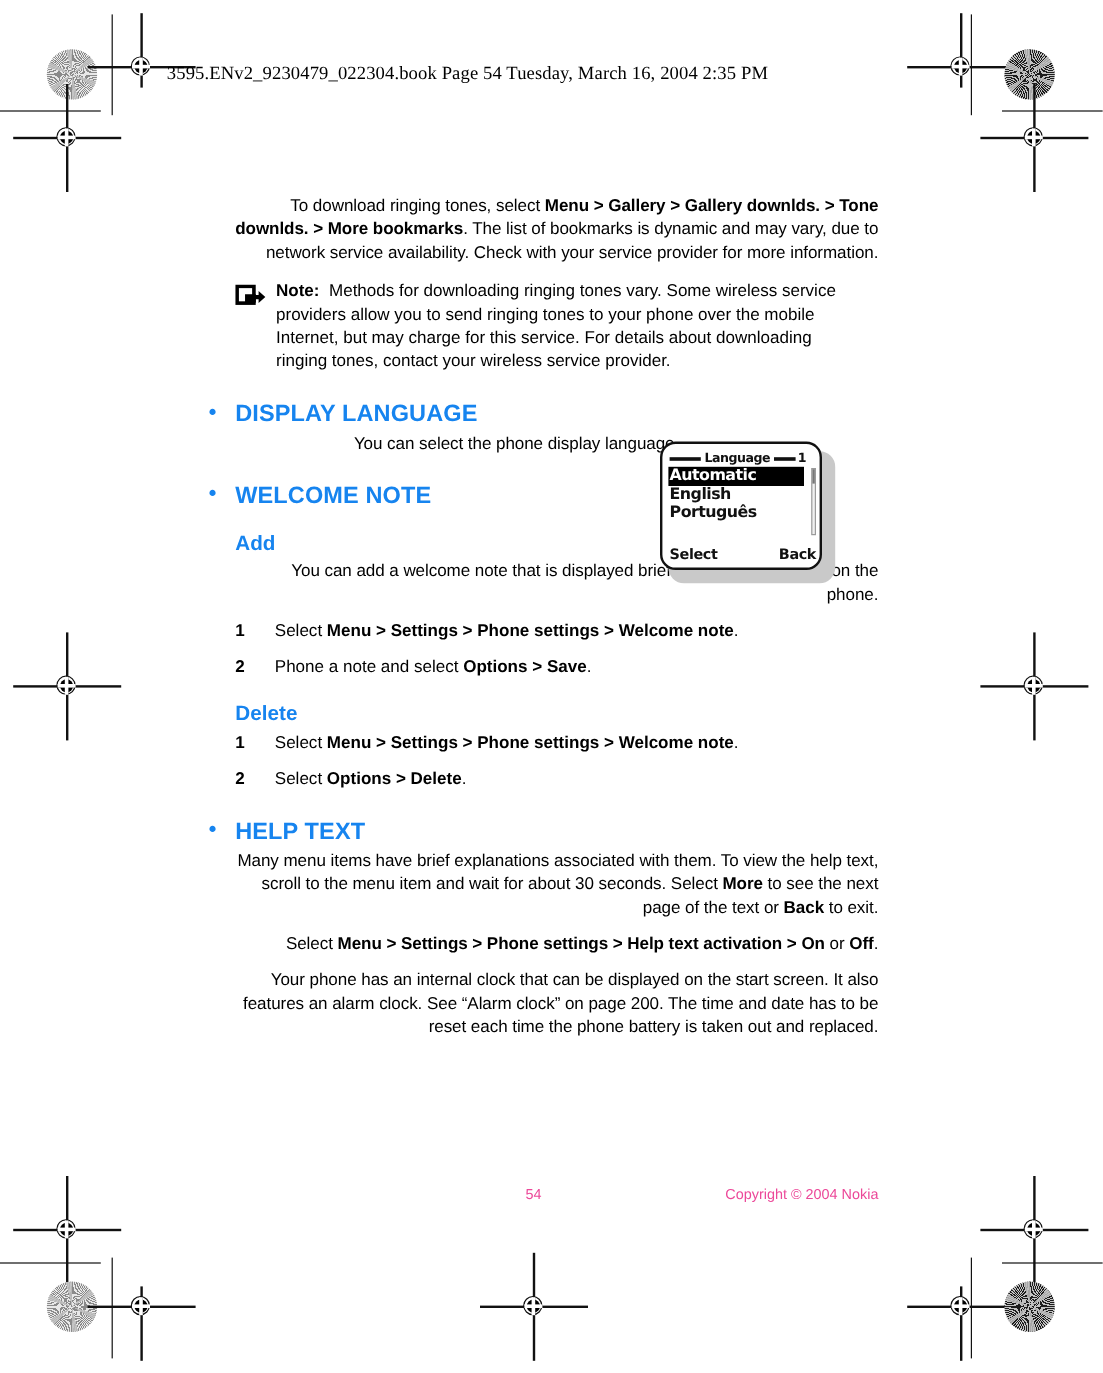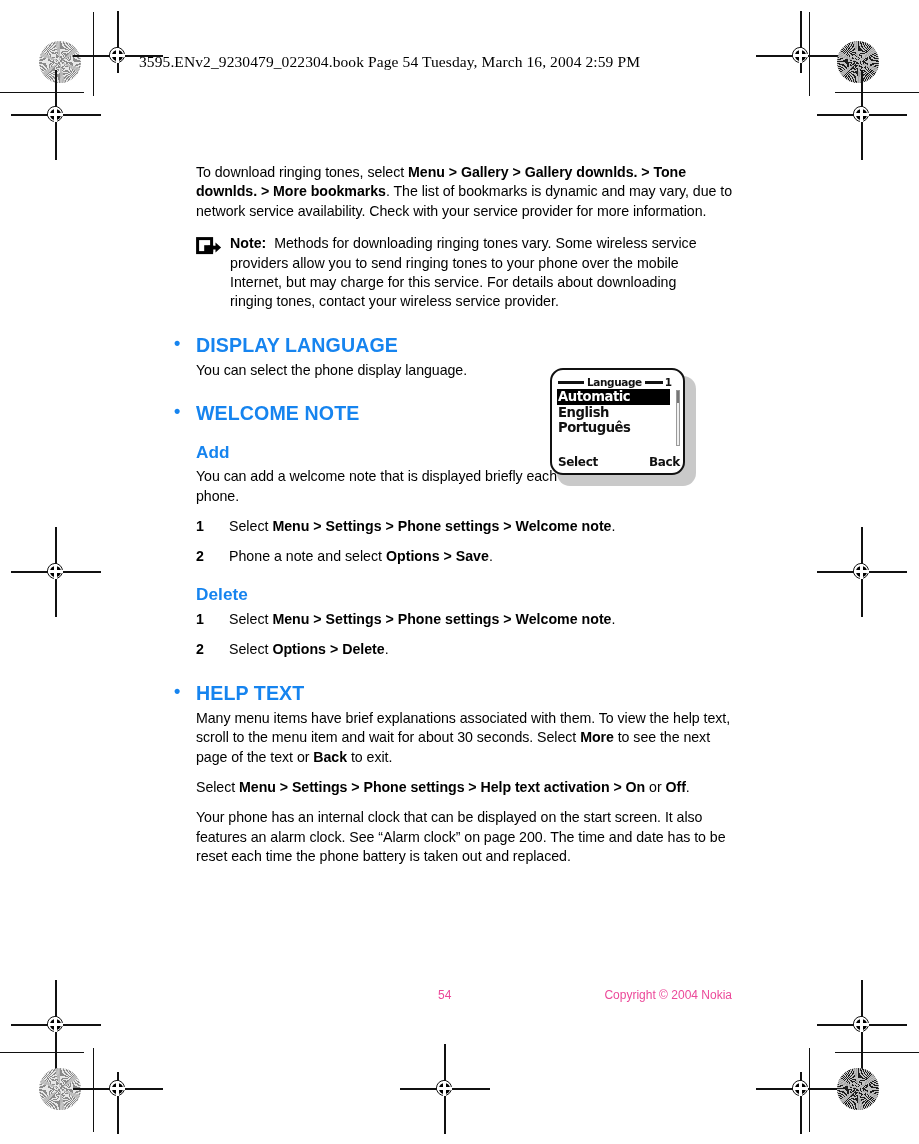--- a/index.html
+++ b/index.html
@@ -123,20 +123,21 @@
     top: 163px;
     width: 536px;
   }
 
   p, .para {
     margin: 0 0 0 0;
     font-size: 14.2px;
     line-height: 19.4px;
     color: #000;
     letter-spacing: -0.05px;
+    text-align: right;
   }
   .para + .para { margin-top: 11px; }
 
   b { font-weight: bold; }
 
   
   .note-block {
     display: flex;
     margin-top: 13px;
     margin-bottom: 4px;
@@ -394,21 +395,21 @@
 
 <div class="trimline" style="left:93px; top:12px; width:1.3px; height:84px;"></div>
 <div class="trimline" style="left:93px; top:1048px; width:1.3px; height:84px;"></div>
 <div class="trimline" style="left:809px; top:12px; width:1.3px; height:84px;"></div>
 <div class="trimline" style="left:809px; top:1048px; width:1.3px; height:84px;"></div>
 <div class="trimline" style="left:0px; top:92px; width:84px; height:1.3px;"></div>
 <div class="trimline" style="left:835px; top:92px; width:84px; height:1.3px;"></div>
 <div class="trimline" style="left:0px; top:1052px; width:84px; height:1.3px;"></div>
 <div class="trimline" style="left:835px; top:1052px; width:84px; height:1.3px;"></div>
 
-<div class="page-header">3595.ENv2_9230479_022304.book  Page 54  Tuesday, March 16, 2004  2:59 PM</div>
+<div class="page-header">3595.ENv2_9230479_022304.book  Page 54  Tuesday, March 16, 2004  2:35 PM</div>
 
 <div class="content">
 
   <div class="para">
     <span>To download ringing tones, select </span><b>Menu &gt; Gallery &gt; Gallery downlds. &gt; Tone downlds. &gt; More bookmarks</b><span>. The list of bookmarks is dynamic and may vary, due to network service availability. Check with your service provider for more information.</span>
   </div>
 
   <div class="note-block">
     <div class="note-icon">
       <svg width="26" height="22" viewBox="0 0 26 22" aria-hidden="true">

